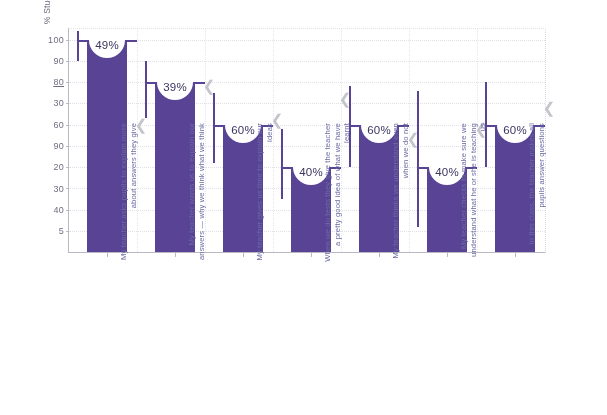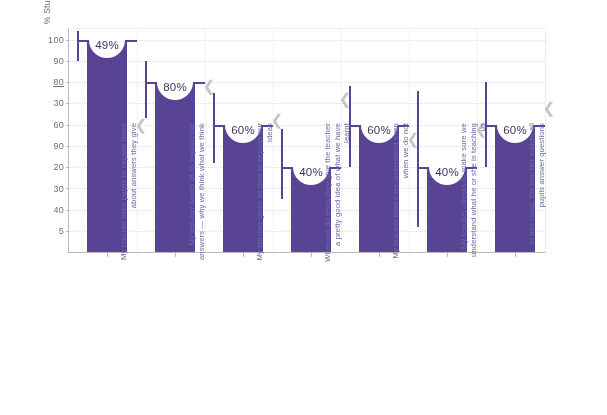--- a/index.html
+++ b/index.html
@@ -213,21 +213,21 @@
       <div class="bar" style="left: 18px; width: 40px; height: 212.381px;"></div>
       <div class="bar-notch" style="width: 36px; height: 18px; left: 38px; top: 10.619px; transform: translateX(-50%);"></div>
       <div class="bar-value" style="left: 38px; top: 9.61905px;">49%</div>
       <div class="cap-left" style="left: 8px; top: 10.619px;"></div>
       <div class="cap-right" style="left: 56px; top: 10.619px;"></div>
       <div class="errorbar" style="left: 8px; top: 2.12381px; height: 29.7333px;"></div>
       <div class="chevron" style="left: 72px; top: 95.5714px;">❮</div>
       <div class="x-tick-mark" style="left: 38px;"></div>
       <div class="bar" style="left: 86px; width: 40px; height: 169.905px;"></div>
       <div class="bar-notch" style="width: 36px; height: 18px; left: 106px; top: 53.0952px; transform: translateX(-50%);"></div>
-      <div class="bar-value" style="left: 106px; top: 52.0952px;">80%</div>
+      <div class="bar-value" style="left: 106px; top: 52.0952px;">39%</div>
       <div class="cap-left" style="left: 76px; top: 53.0952px;"></div>
       <div class="cap-right" style="left: 124px; top: 53.0952px;"></div>
       <div class="errorbar" style="left: 76px; top: 31.8571px; height: 57.3429px;"></div>
       <div class="chevron" style="left: 140px; top: 57.3429px;">❮</div>
       <div class="x-tick-mark" style="left: 106px;"></div>
       <div class="bar" style="left: 154px; width: 40px; height: 127.429px;"></div>
       <div class="bar-notch" style="width: 36px; height: 18px; left: 174px; top: 95.5714px; transform: translateX(-50%);"></div>
       <div class="bar-value" style="left: 174px; top: 94.5714px;">60%</div>
       <div class="cap-left" style="left: 144px; top: 95.5714px;"></div>
       <div class="cap-right" style="left: 192px; top: 95.5714px;"></div>

